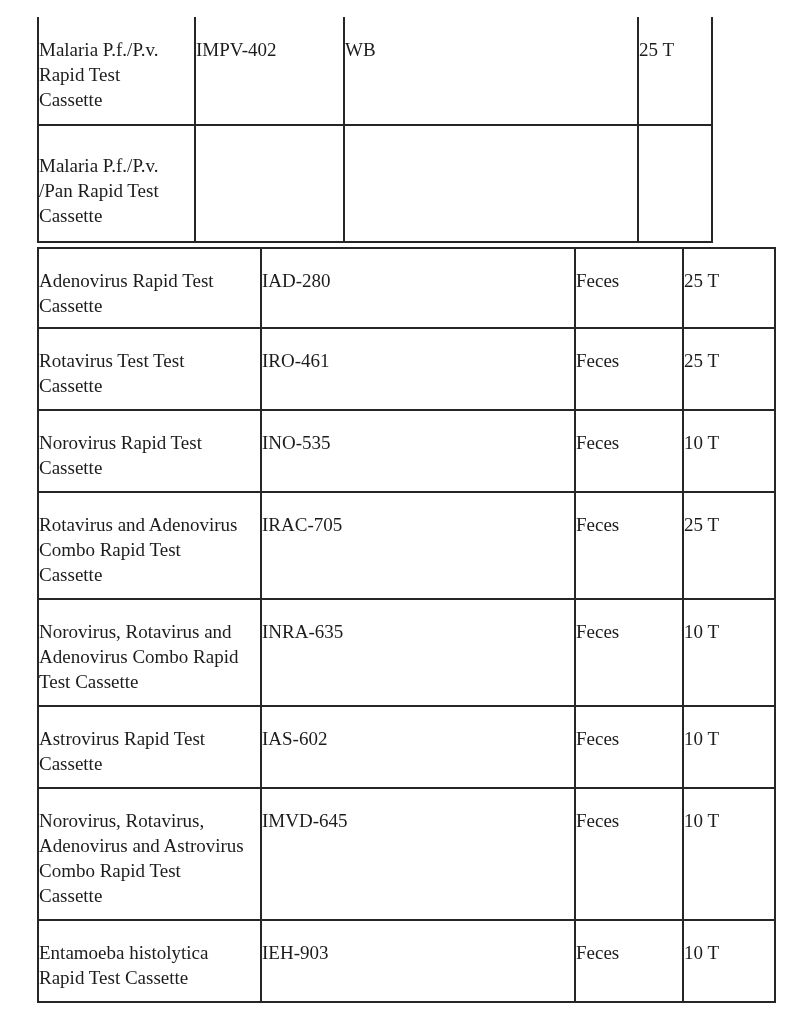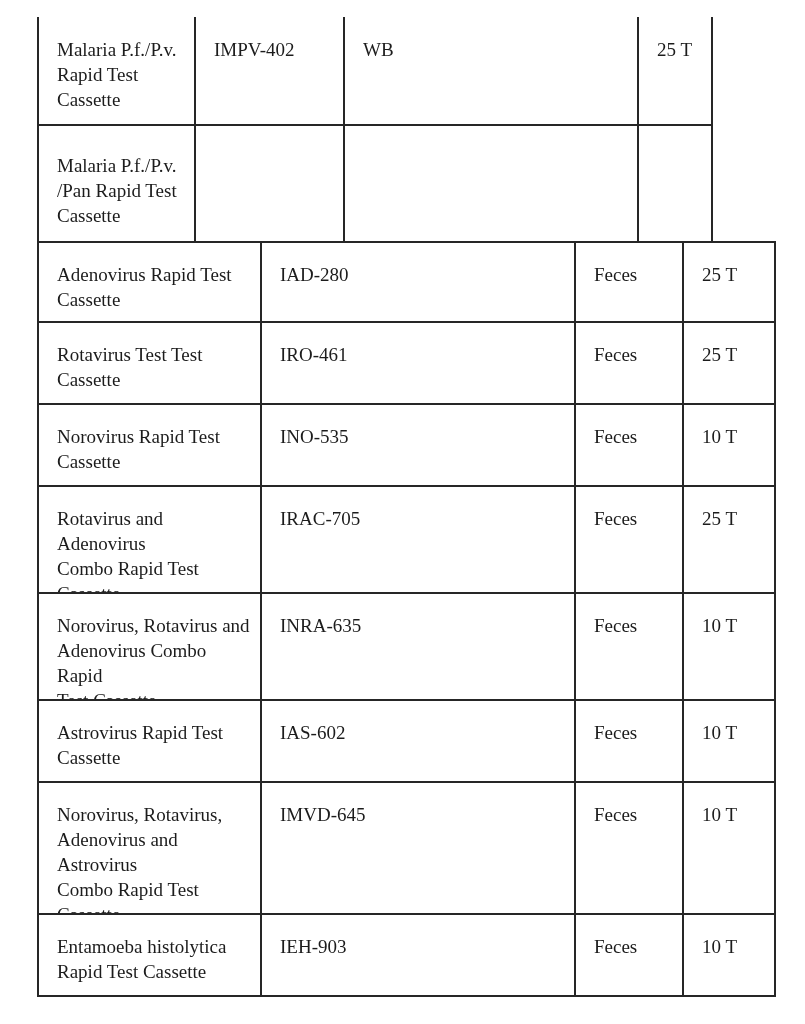--- a/index.html
+++ b/index.html
@@ -12,40 +12,40 @@
     color: #1c1c1c;
     font-size: 19px;
     overflow: hidden;
   }
   .tbl { position: absolute; display: grid; }
   .row { display: contents; }
   .cell {
     box-sizing: border-box;
     border-right: 2px solid #262626;
     border-bottom: 2px solid #262626;
-    padding: 19px 8px 8px 18px;
+    padding: 19px 8px 8px 0;
     line-height: 25px;
     white-space: pre-line;
     overflow: hidden;
   }
   .first-col { border-left: 2px solid #262626; }
   .top-border { border-top: 2px solid #262626; }
 
   
   .tbl-cont {
     left: 37px; top: 17px;
     grid-template-columns: 159px 149px 294px 74px;
     grid-template-rows: 109px 117px;
   }
   .tbl-cont .r1 { padding-top: 20px; }
   .tbl-cont .r2 { padding-top: 27px; }
 
   
   .tbl-main {
-    left: 37px; top: 241px;
+    left: 37px; top: 247px;
     grid-template-columns: 225px 314px 108px 92px;
     grid-template-rows: 82px 82px 82px 107px 107px 82px 132px 82px;
   }
 </style>
 </head>
 <body>
 
 <div class="page">
 
   <div class="tbl tbl-cont">

